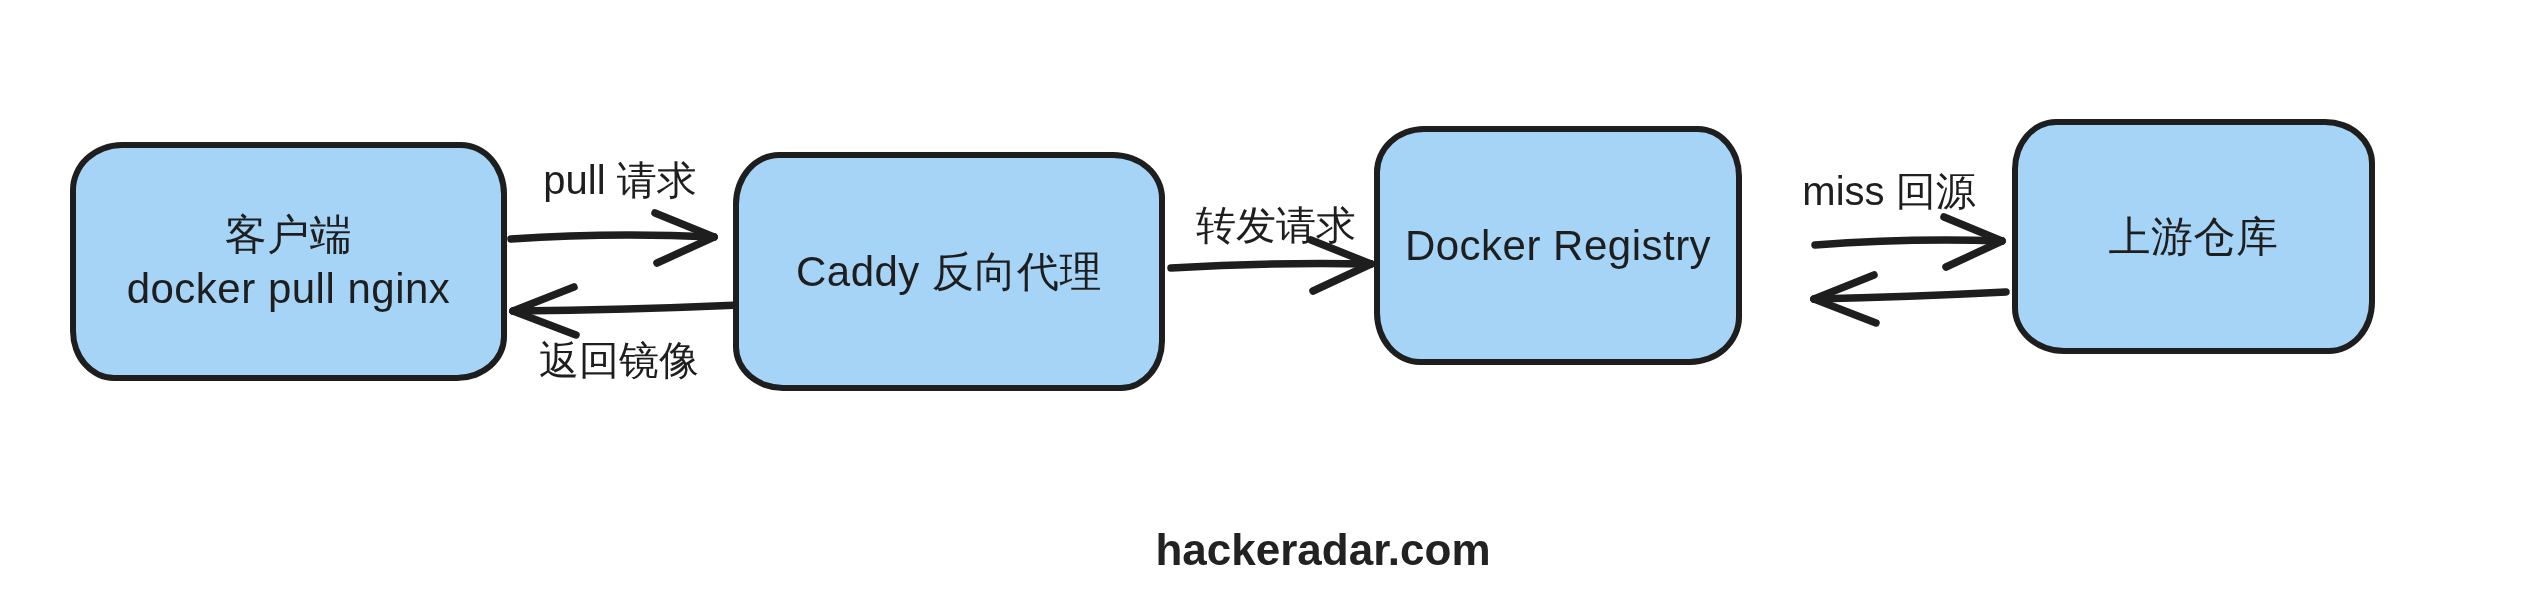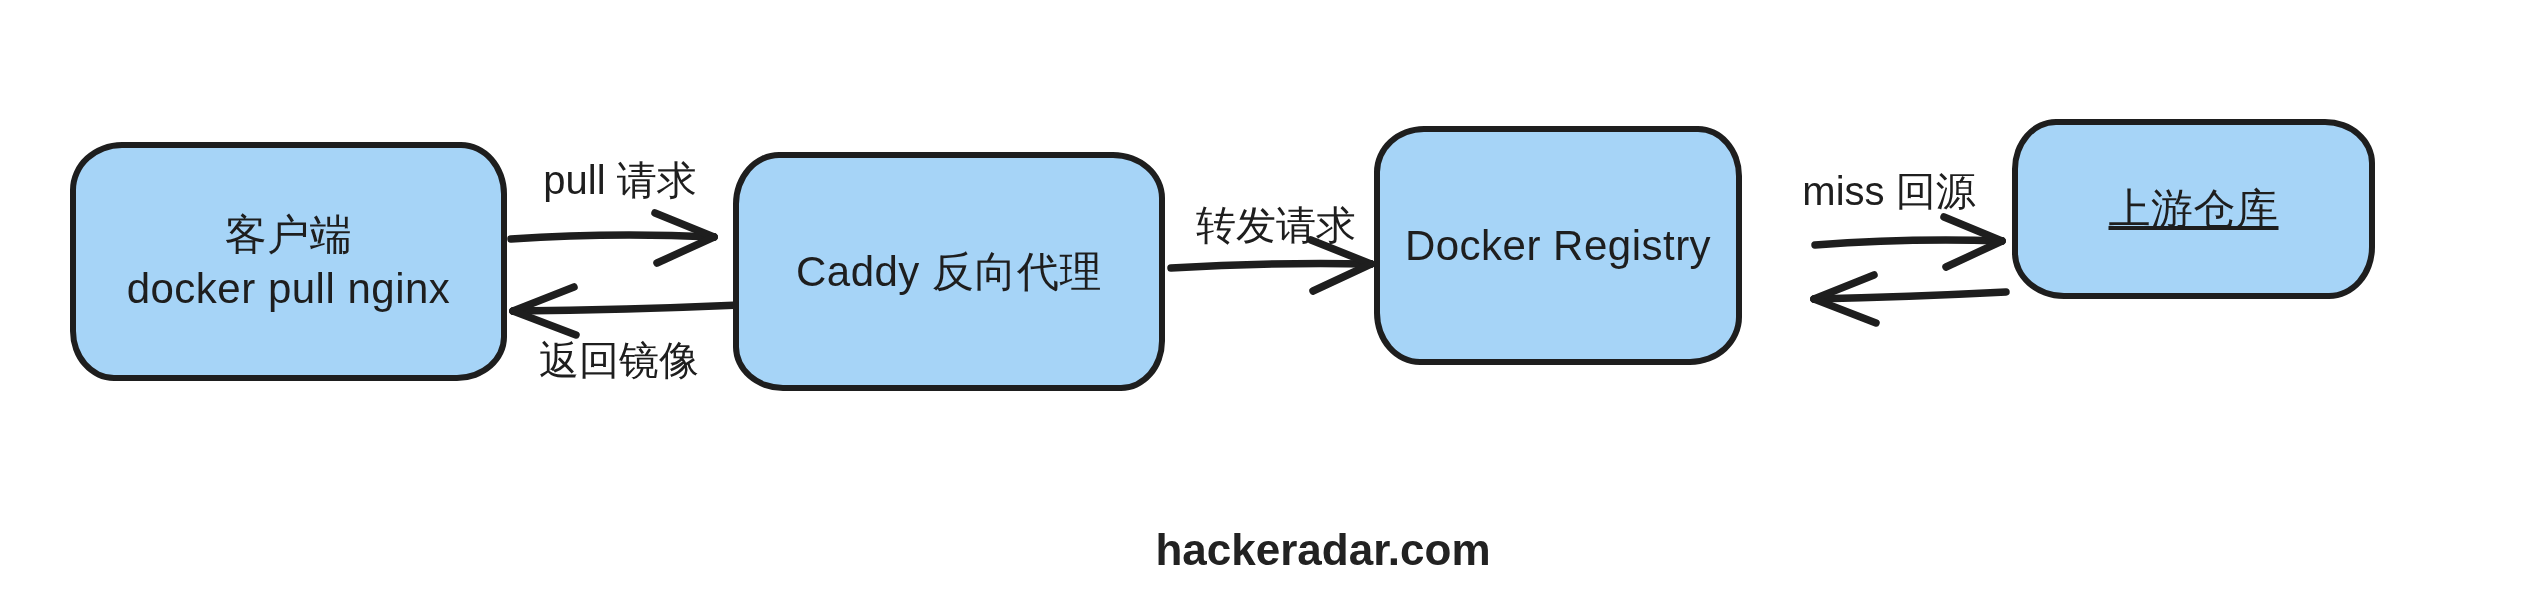--- a/index.html
+++ b/index.html
@@ -107,21 +107,21 @@
       <span class="node-line">Caddy 反向代理</span>
     </div>
   </div>
 
   <div class="node" style="left:1374px; top:126px; width:368px; height:239px; border-radius:50px 44px 52px 46px / 46px 50px 48px 52px;">
     <div>
       <span class="node-line">Docker Registry</span>
     </div>
   </div>
 
-  <div class="node" style="left:2012px; top:119px; width:363px; height:180px; border-radius:44px 50px 46px 52px / 50px 44px 52px 46px;text-decoration:underline;">
+  <div class="node" style="left:2012px; top:119px; width:363px; height:235px; border-radius:44px 50px 46px 52px / 50px 44px 52px 46px;">
     <div>
       <span class="node-line">上游仓库</span>
     </div>
   </div>
 
   <span class="edge-label" style="left:620px; top:180px;">pull 请求</span>
   <span class="edge-label" style="left:619px; top:360px;text-align:center;">返回镜像</span>
   <span class="edge-label" style="left:1276px; top:225px;">转发请求</span>
   <span class="edge-label" style="left:1849px; top:191px;margin-left:40px;">miss 回源</span>
 

